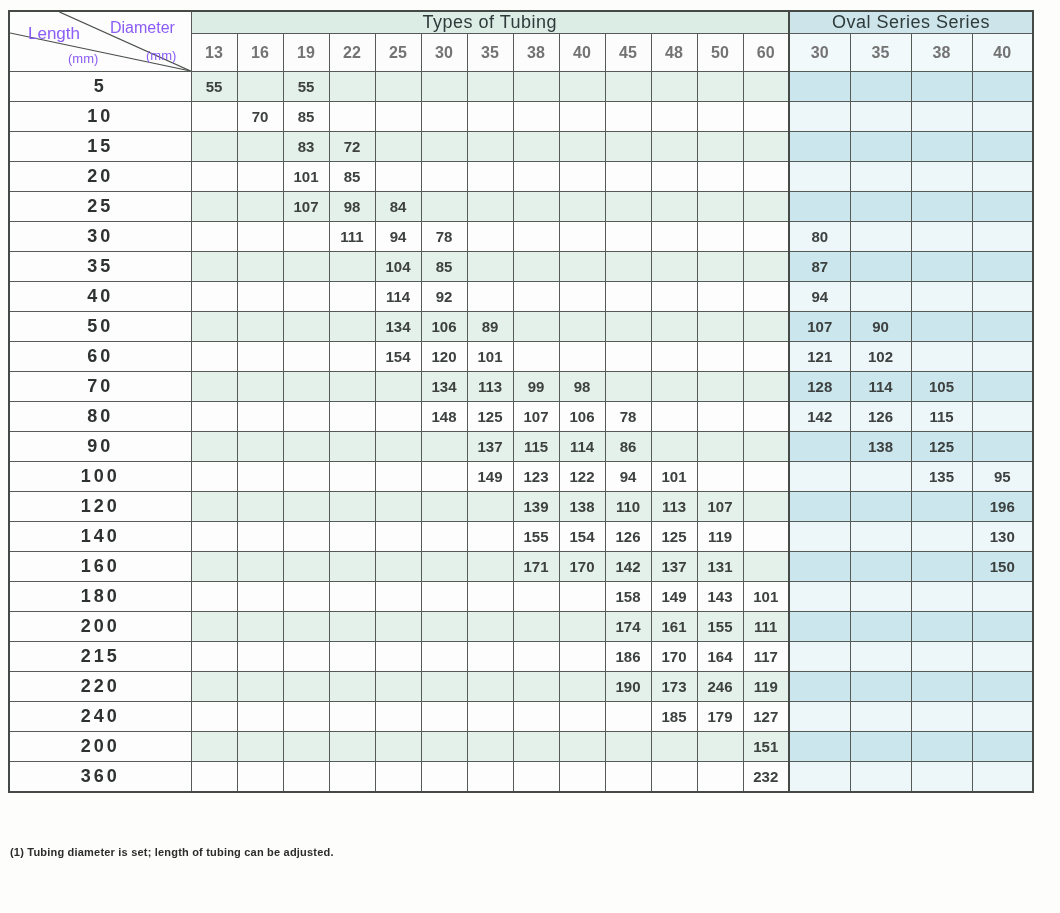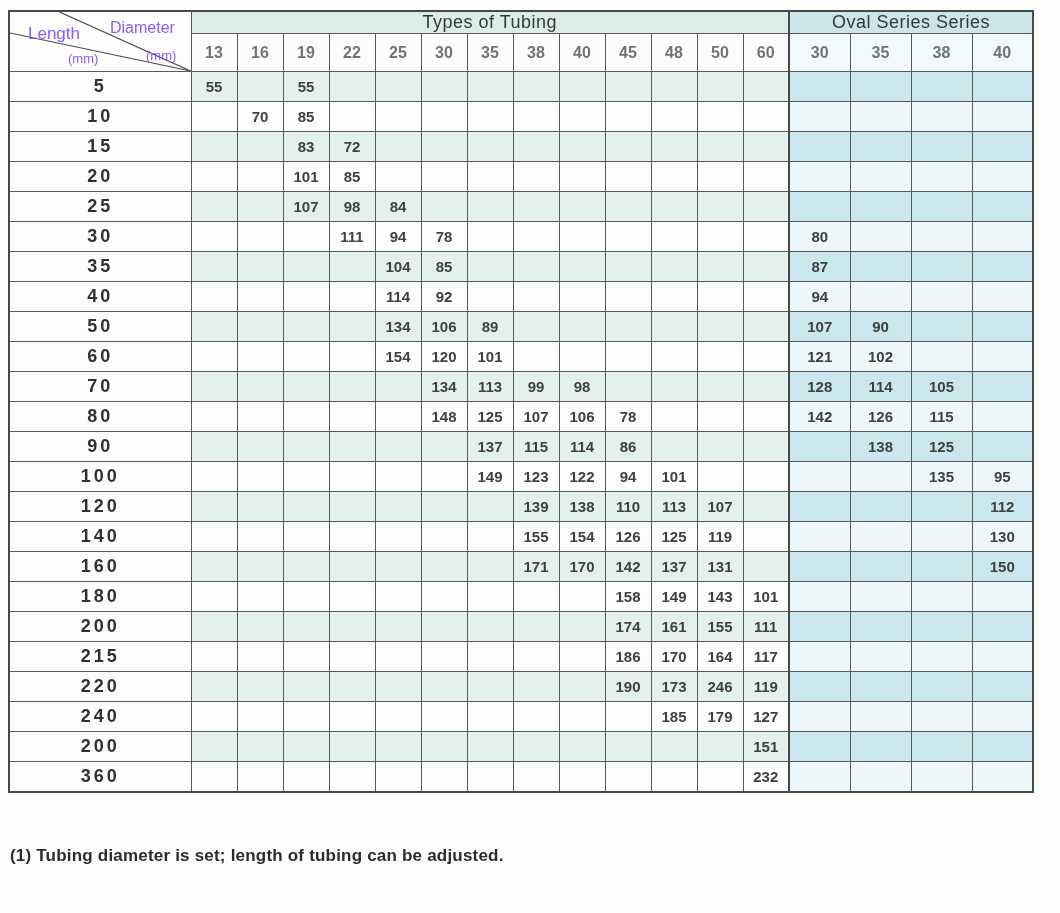--- a/index.html
+++ b/index.html
@@ -32,21 +32,21 @@
 
   
   .corner .lbl{position:absolute;font-weight:400;color:#8b5cf6;}
   .corner .l-length{left:18px;top:12px;font-size:17px;}
   .corner .l-length-u{left:58px;top:39px;font-size:13px;}
   .corner .l-diam{left:100px;top:7px;font-size:16px;}
   .corner .l-diam-u{left:136px;top:36px;font-size:13px;}
   .corner svg{position:absolute;left:0;top:0;width:100%;height:100%;}
 
   
-  .notes{position:absolute;left:10px;top:846px;font-size:17px;font-weight:600;
+  .notes{position:absolute;left:10px;top:846px;font-size:11px;font-weight:600;
          color:#2c2c2c;letter-spacing:.2px;}
   .notes div{margin-bottom:11px;}
 </style>
 </head>
 <body>
 
 <div class="page">
 
   <table class="spec">
     <colgroup id="cols">
@@ -397,21 +397,21 @@
           <td class="main"></td>
           <td class="main">139</td>
           <td class="main">138</td>
           <td class="main">110</td>
           <td class="main">113</td>
           <td class="main">107</td>
           <td class="main"></td>
           <td class="oval sec"></td>
           <td class="oval"></td>
           <td class="oval"></td>
-          <td class="oval">112</td>
+          <td class="oval">196</td>
         </tr>
         <tr>
           <td class="cap">140</td>
           <td class="main"></td>
           <td class="main"></td>
           <td class="main"></td>
           <td class="main"></td>
           <td class="main"></td>
           <td class="main"></td>
           <td class="main"></td>

